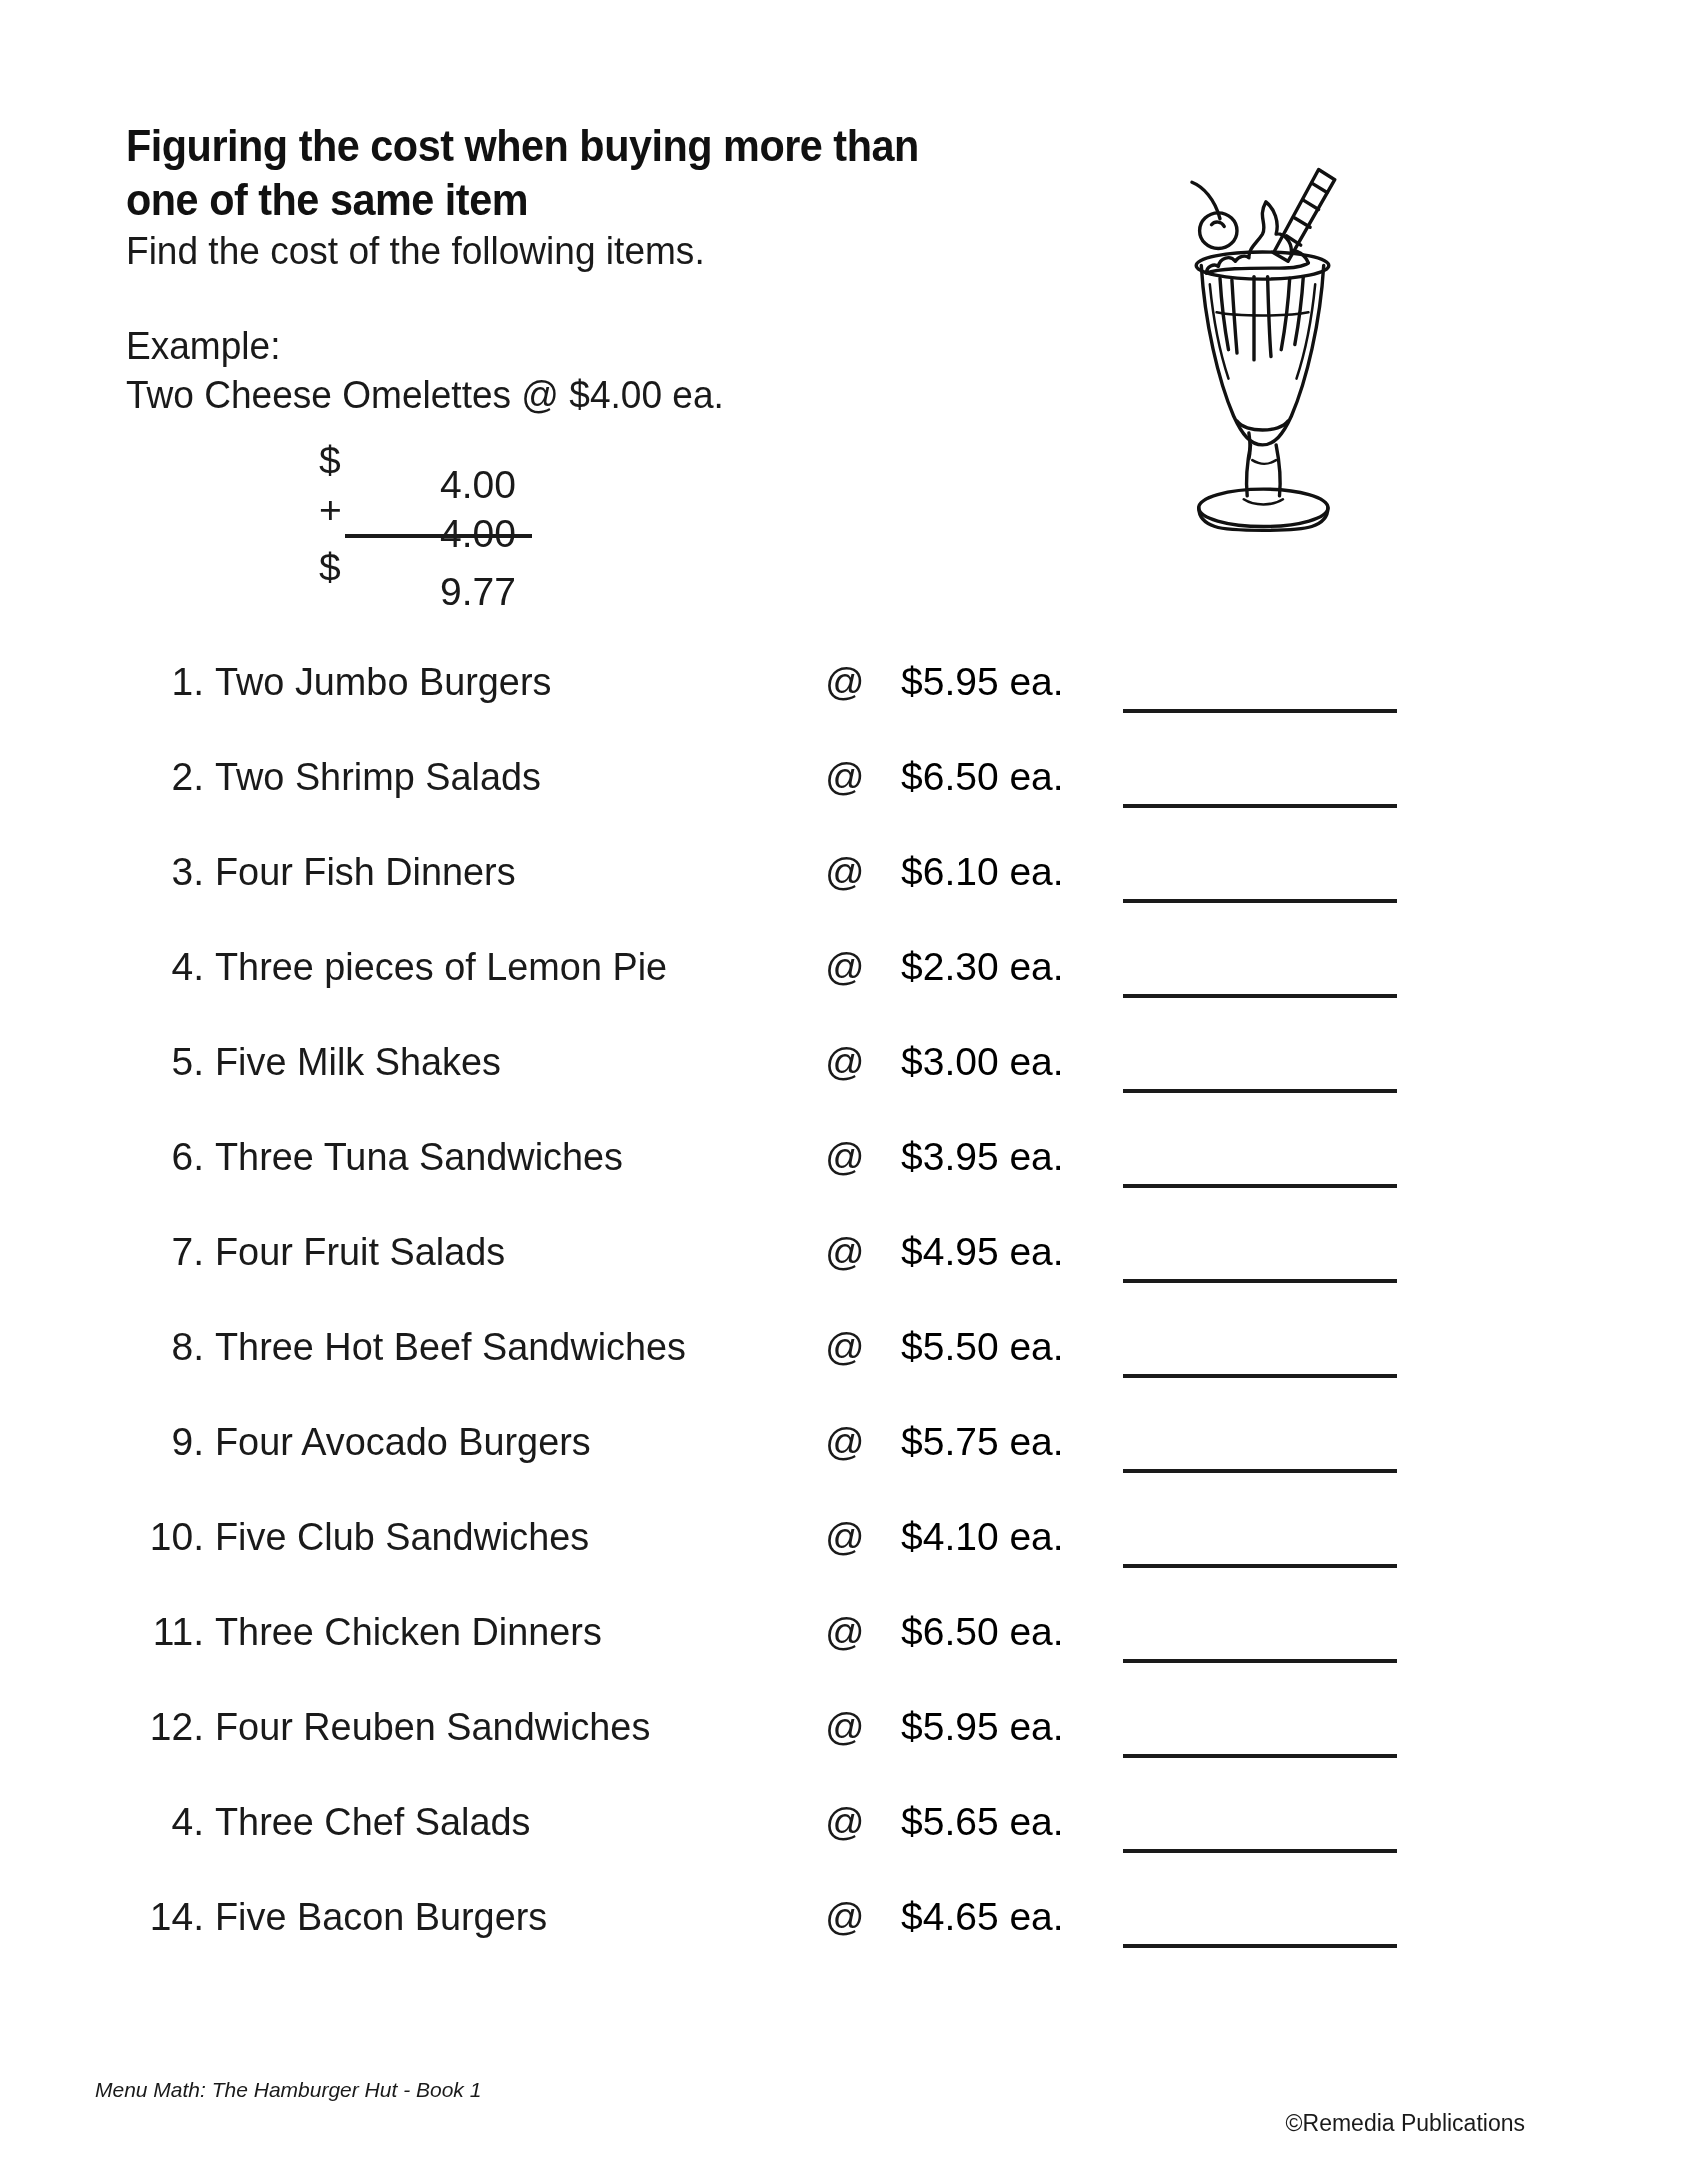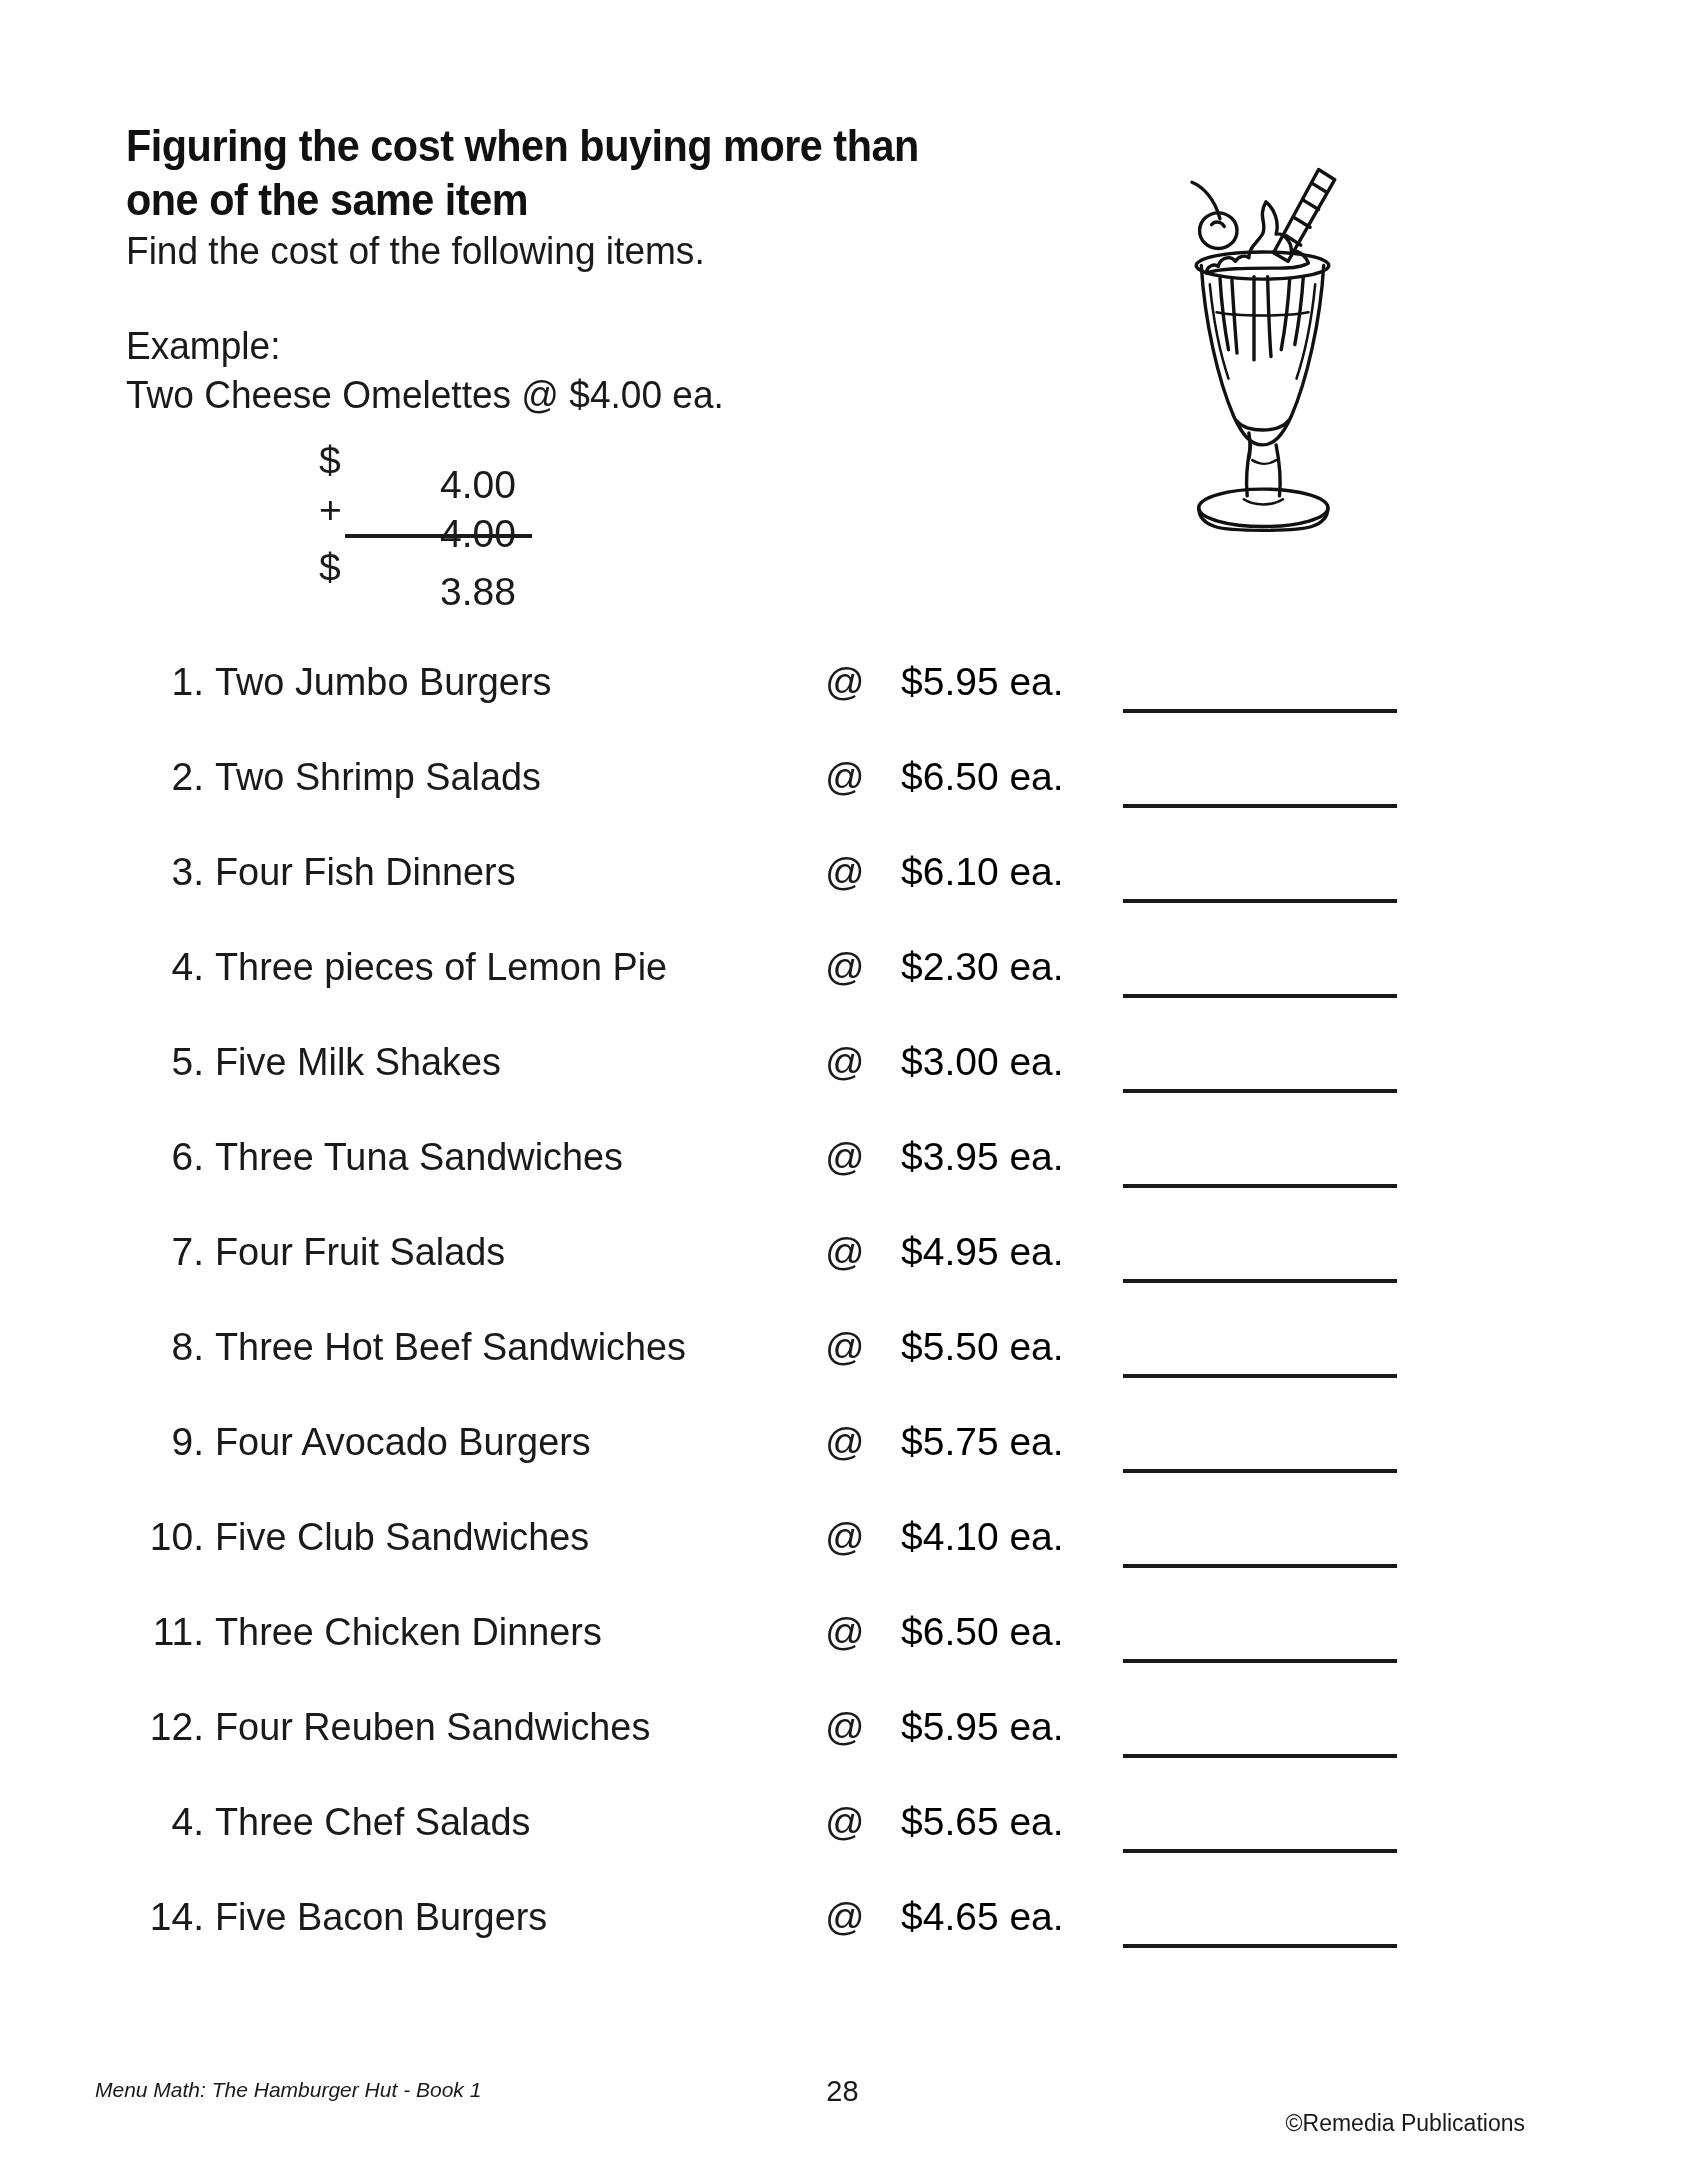--- a/index.html
+++ b/index.html
@@ -77,21 +77,21 @@
       <span class="sum-sign">$</span>
       <span class="sum-num">4.00</span>
     </div>
     <div class="sum-row">
       <span class="sum-sign">+</span>
       <span class="sum-num">4.00</span>
     </div>
     <div class="sum-rule"></div>
     <div class="sum-row" style="top:8.5px">
       <span class="sum-sign">$</span>
-      <span class="sum-num">3.88</span>
+      <span class="sum-num">9.77</span>
     </div>
   </div>
 
   <div class="shake">
     <svg viewBox="0 0 260 460" fill="none" stroke="#111" stroke-width="4" stroke-linecap="round" stroke-linejoin="round">
 
       <path d="M196 20 L215 32 L160 128 L143 118 Z"></path>
       <path d="M188 36 L206 47"></path>
         <path d="M178 56 L196 67"></path>
       <path d="M168 77 L186 88"></path>
@@ -236,18 +236,17 @@
         <span class="num">14.</span>
         <span class="item">Five Bacon Burgers</span>
         <span class="at">@</span>
         <span class="price">$4.65 ea.</span>
         <span class="blank"></span>
       </div>
     </div>
 
   <div class="footer">
     <span class="f-left">Menu Math: The Hamburger Hut - Book 1</span>
-    <span class="f-center">28</span>
     <span class="f-right">©Remedia Publications</span>
   </div>
 
 </div>
 
 
 </body></html>

